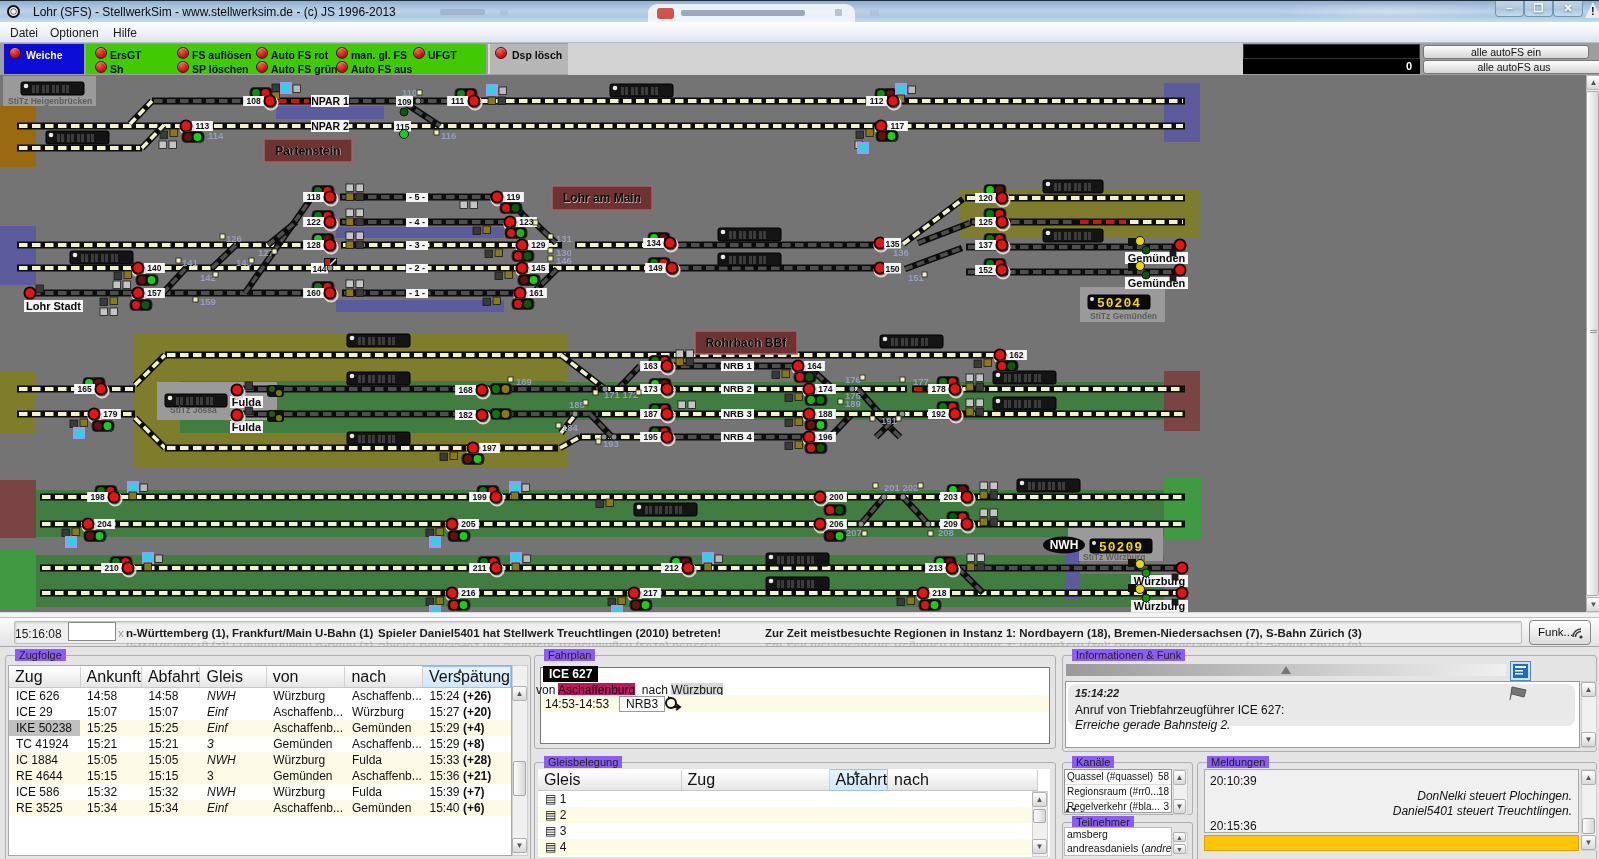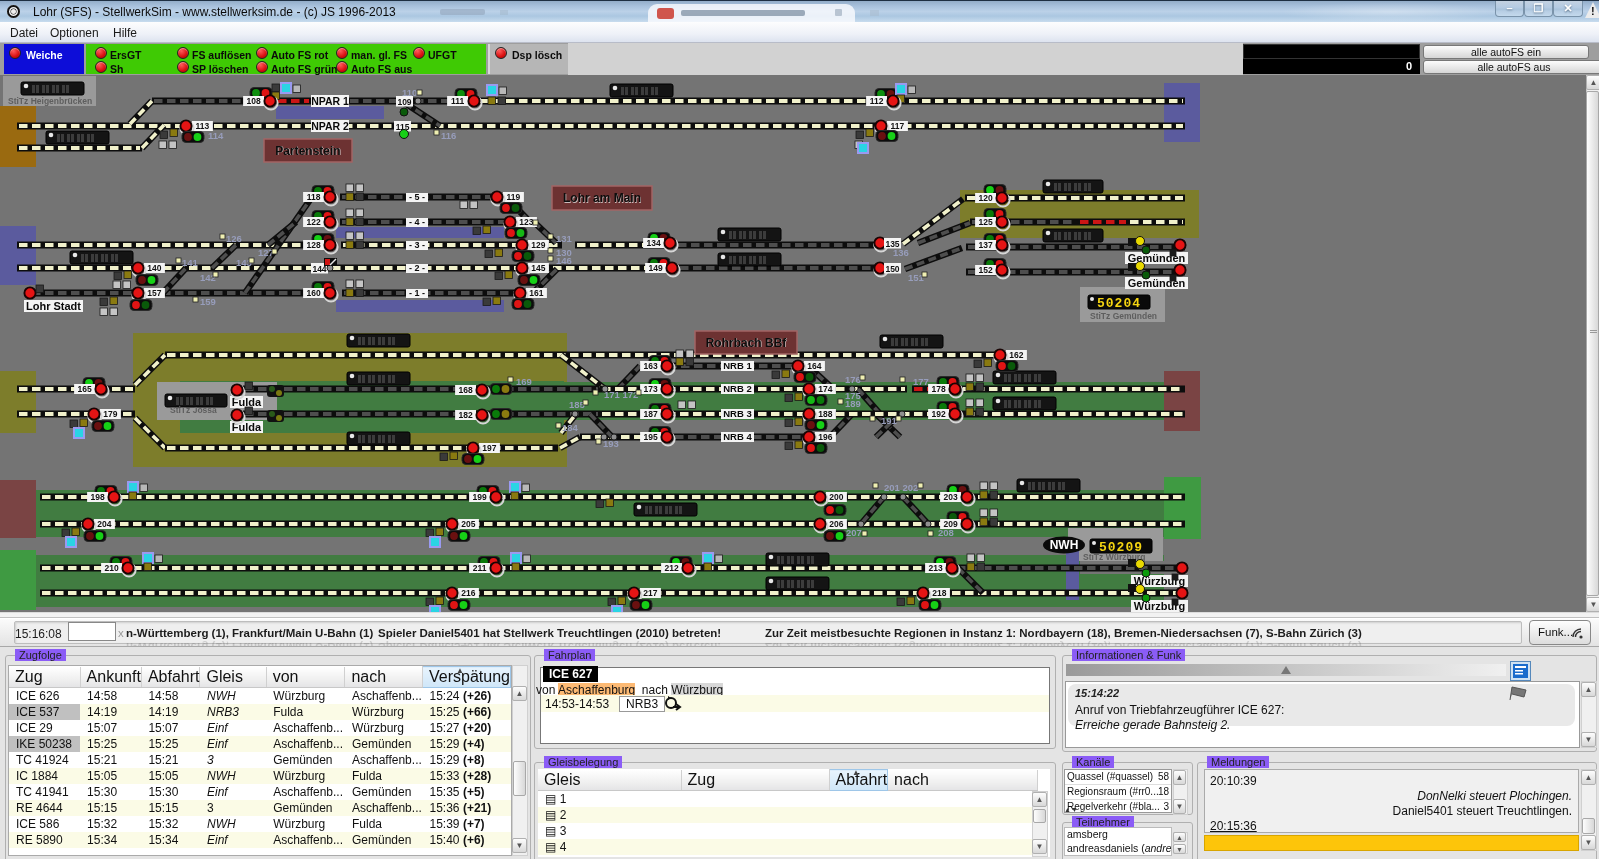--- a/index.html
+++ b/index.html
@@ -1488,29 +1488,20 @@
         </tr>
         <tr class="r0">
           <td class="">ICE 626</td>
           <td>14:58</td>
           <td>14:58</td>
           <td><span class="it">NWH</span></td>
           <td>Würzburg</td>
           <td>Aschaffenb...</td>
           <td>15:24 <b>(+26)</b></td>
         </tr>
-        <tr class="r1">
-          <td class="sel">ICE 537</td>
-          <td>14:19</td>
-          <td>14:19</td>
-          <td><span class="it">NRB3</span></td>
-          <td>Fulda</td>
-          <td>Würzburg</td>
-          <td>15:25 <b>(+66)</b></td>
-        </tr>
         <tr class="r0">
           <td class="">ICE 29</td>
           <td>15:07</td>
           <td>15:07</td>
           <td><span class="it">Einf</span></td>
           <td>Aschaffenb...</td>
           <td>Würzburg</td>
           <td>15:27 <b>(+20)</b></td>
         </tr>
         <tr class="r1">
@@ -1533,49 +1524,40 @@
         </tr>
         <tr class="r1">
           <td class="">IC 1884</td>
           <td>15:05</td>
           <td>15:05</td>
           <td><span class="it">NWH</span></td>
           <td>Würzburg</td>
           <td>Fulda</td>
           <td>15:33 <b>(+28)</b></td>
         </tr>
-        <tr class="r0">
-          <td class="">TC 41941</td>
-          <td>15:30</td>
-          <td>15:30</td>
-          <td><span class="it">Einf</span></td>
-          <td>Aschaffenb...</td>
-          <td>Gemünden</td>
-          <td>15:35 <b>(+5)</b></td>
-        </tr>
         <tr class="r1">
           <td class="">RE 4644</td>
           <td>15:15</td>
           <td>15:15</td>
           <td>3</td>
           <td>Gemünden</td>
           <td>Aschaffenb...</td>
           <td>15:36 <b>(+21)</b></td>
         </tr>
         <tr class="r0">
           <td class="">ICE 586</td>
           <td>15:32</td>
           <td>15:32</td>
           <td><span class="it">NWH</span></td>
           <td>Würzburg</td>
           <td>Fulda</td>
           <td>15:39 <b>(+7)</b></td>
         </tr>
         <tr class="r1">
-          <td class="">RE 5890</td>
+          <td class="">RE 3525</td>
           <td>15:34</td>
           <td>15:34</td>
           <td><span class="it">Einf</span></td>
           <td>Aschaffenb...</td>
           <td>Gemünden</td>
           <td>15:40 <b>(+6)</b></td>
         </tr>
       </tbody>
     </table>
   </div>
@@ -1583,21 +1565,21 @@
  <div class="sbbtn" style="left:-1px;top:20px">▲</div>
  <div class="sbth" style="left:0px;top:95px;height:35px"></div>
  <div class="sbbtn" style="left:-1px;bottom:2px">▼</div>
 </div>
 
 <div class="gb" style="left:534px;top:655px;width:522px;height:94px">
     <span class="lab">Fahrplan</span>
   </div>
 <div style="position:absolute;left:540px;top:667px;width:510px;height:77px;background:#fff;border:1px solid #777"></div>
 <div style="position:absolute;left:543px;top:666px;background:#000;color:#fff;font-weight:bold;font-size:12px;padding:1px 6px">ICE 627</div>
-<div style="position:absolute;left:536px;top:683px;font-size:12px;color:#111">von <span style="background:#fdba74">Aschaffenburg</span>&nbsp; nach <span style="background:#d8d8d8">Würzburg</span></div>
+<div style="position:absolute;left:536px;top:683px;font-size:12px;color:#111">von <span style="background:#be185d">Aschaffenburg</span>&nbsp; nach <span style="background:#d8d8d8">Würzburg</span></div>
 <div style="position:absolute;left:541px;top:695px;width:508px;height:17px;background:#fbfbe6"></div>
 <div style="position:absolute;left:545px;top:697px;font-size:12px;color:#111">14:53-14:53&nbsp;&nbsp; <span style="border:1px solid #999;background:#fff;padding:0 6px">NRB3</span></div>
 <svg style="position:absolute;left:663px;top:695px" width="20" height="18" viewBox="0 0 20 18">
  <circle cx="8" cy="8" r="5" fill="none" stroke="#111" stroke-width="2"></circle>
  <path d="M8 3 L5 1 L5 5 Z" fill="#111"></path>
     <path d="M10 12 L17 12 M13 9 L17 12 L13 15" stroke="#111" stroke-width="2" fill="none"></path>
 </svg>
 
 <div class="gb" style="left:534px;top:762px;width:522px;height:103px">
     <span class="lab">Gleisbelegung</span>
@@ -1695,20 +1677,20 @@
  <div class="sbbtn" style="left:-1px;top:-1px;width:13px;height:10px;line-height:9px;font-size:7px">▲</div>
  <div class="sbbtn" style="left:-1px;bottom:-1px;width:13px;height:10px;line-height:9px;font-size:7px">▼</div>
 </div>
 
 <div class="gb" style="left:1197px;top:762px;width:400px;height:110px">
     <span class="lab">Meldungen</span>
   </div>
 <div style="position:absolute;left:1204px;top:769px;width:375px;height:64px;background:#f0f0f0;border:1px solid #aaa;font-size:12px;color:#111">
  <div style="position:absolute;left:5px;top:4px;">20:10:39</div>
  <div style="position:absolute;right:6px;top:19px;font-style:italic">DonNelki steuert Plochingen.</div>
- <div style="position:absolute;right:6px;top:34px;">Daniel5401 steuert Treuchtlingen.</div>
- <div style="position:absolute;left:5px;top:49px;text-decoration:underline">20:15:36</div>
+ <div style="position:absolute;right:6px;top:34px;font-style:italic">Daniel5401 steuert Treuchtlingen.</div>
+ <div style="position:absolute;left:5px;top:49px;">20:15:36</div>
 </div>
 <div style="position:absolute;left:1204px;top:835px;width:375px;height:16px;background:#fdc50a;border:1px solid #d8a500"></div>
 <div class="sb" style="left:1581px;top:769px;width:16px;height:82px">
  <div class="sbbtn" style="left:-1px;top:0px">▲</div>
  <div class="sbth" style="left:0px;top:48px;height:16px"></div>
  <div class="sbbtn" style="left:-1px;bottom:0px">▼</div>
 </div>
 </body></html>

